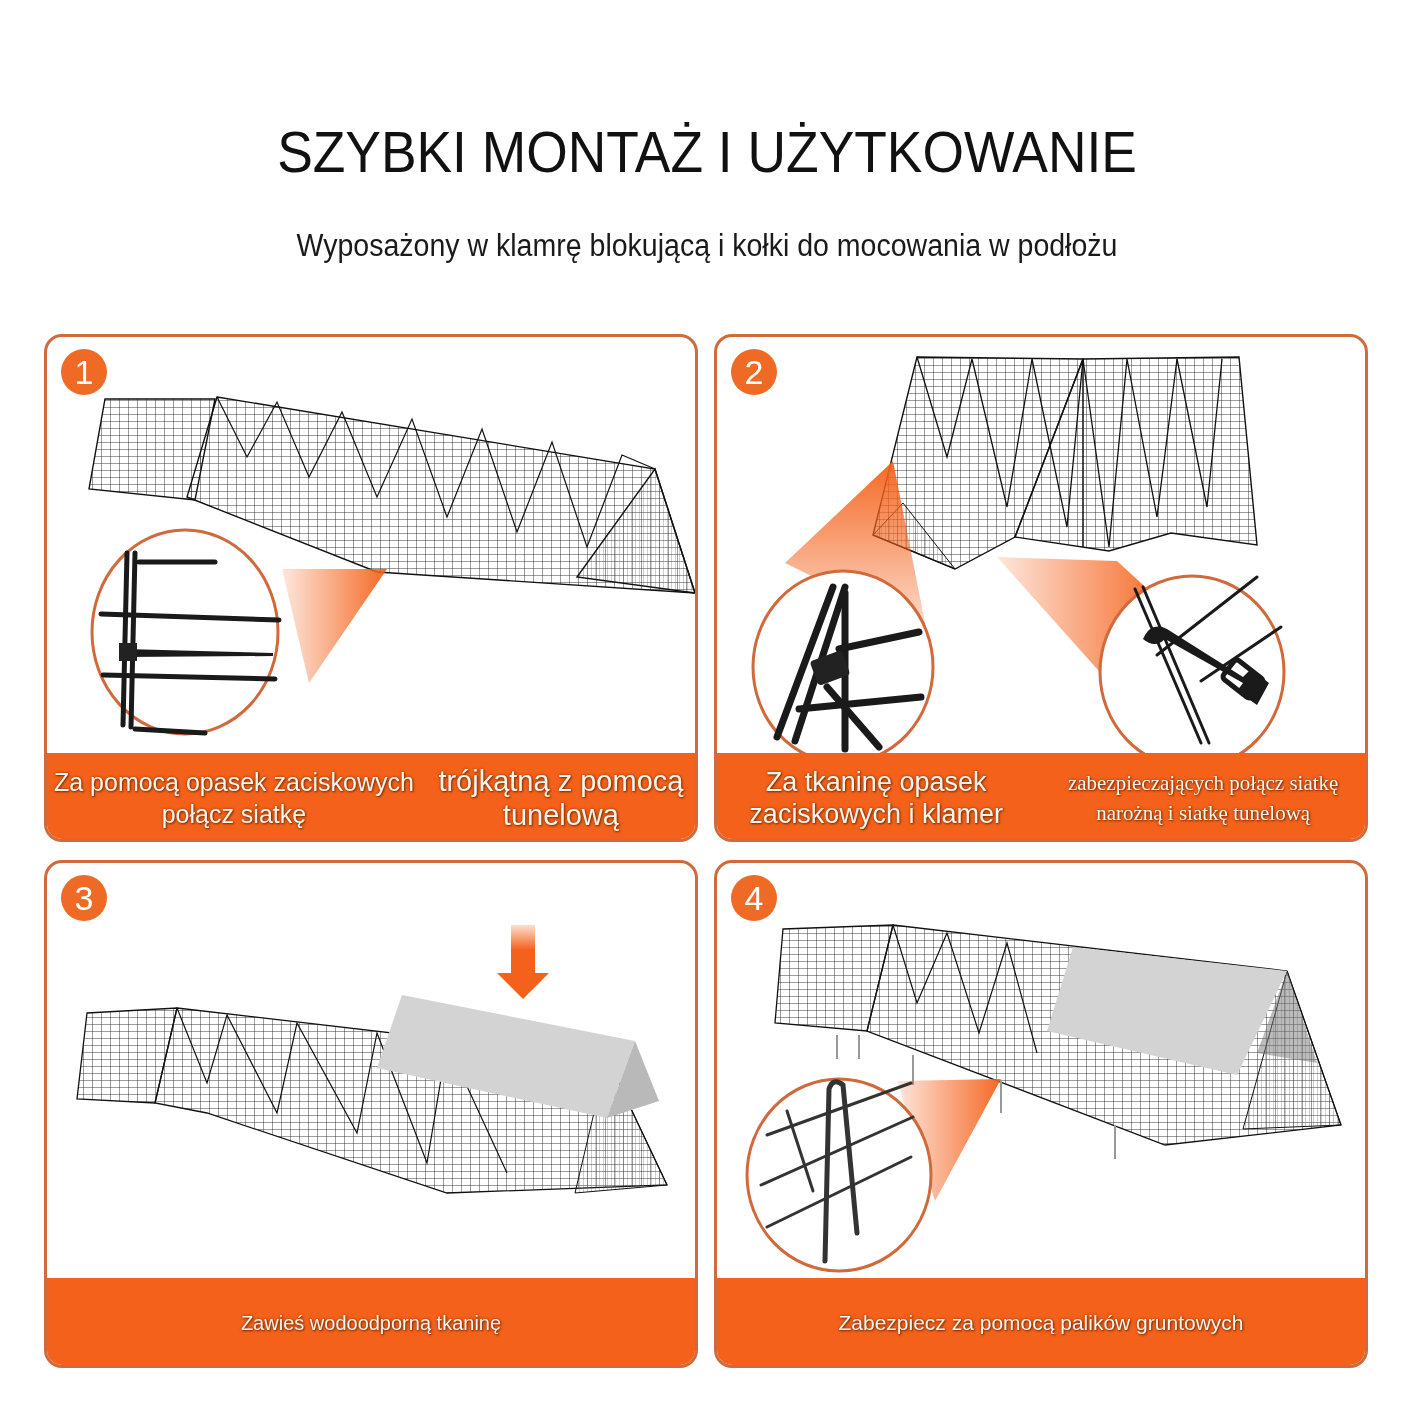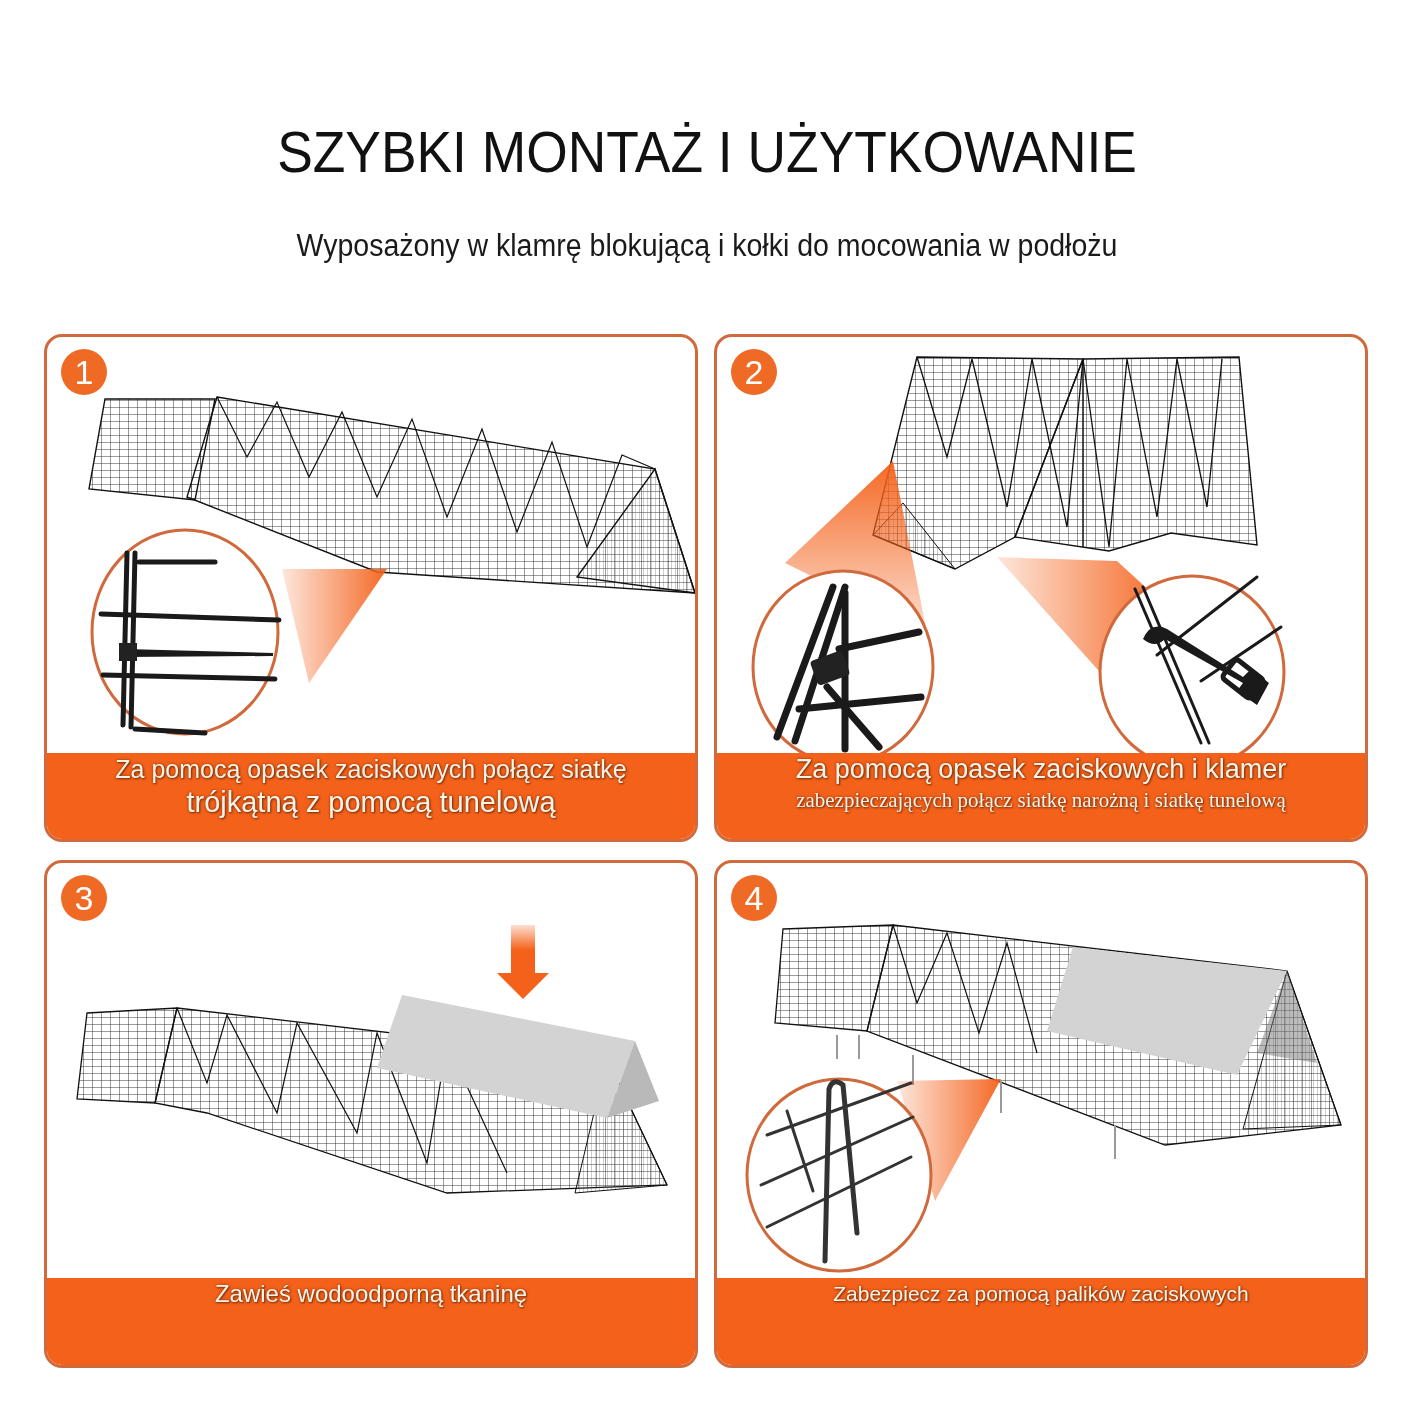--- a/index.html
+++ b/index.html
@@ -28,31 +28,31 @@
   .badge {
     position: absolute; left: 14px; top: 12px; width: 46px; height: 46px; border-radius: 50%;
     background: #ef6a24; color: #fff; font-size: 34px; line-height: 46px; text-align: center;
     z-index: 5;
   }
   .art { position: absolute; left: 0; top: 0; width: 654px; height: 420px; }
 
   .band {
     position: absolute; left: -3px; right: -3px; bottom: -3px;
     background: #f4611a; color: #fff3e6; text-align: center;
-    display: flex; flex-direction: column; justify-content: flex-start; align-items: center;
+    display: flex; flex-direction: row; justify-content: center; align-items: center;
     text-shadow: 0 0 3px #8a3a10, 1px 1px 2px #7a300c;
     border-radius: 0 0 18px 18px;
   }
   .p1 .band, .p2 .band { height: 89px; }
   .p3 .band, .p4 .band { height: 90px; }
   .line-a { font-size: 25px; line-height: 32px; }
   .line-b { font-size: 29px; line-height: 34px; }
   .p2 .line-a { font-size: 27px; }
   .p2 .line-b { font-size: 21px; line-height: 30px; font-family: Liberation Serif, serif; }
-  .p3 .line-a { font-size: 24px; }
+  .p3 .line-a { font-size: 20px; }
   .p4 .line-a { font-size: 21px; }
 </style>
 </head>
 <body>
 
 <svg width="0" height="0" style="position:absolute">
   <defs>
     <pattern id="grid" width="9" height="7" patternUnits="userSpaceOnUse">
       <path d="M0 0 H9 M0 0 V7" stroke="#222" stroke-width="0.9" fill="none"></path>
     </pattern>
@@ -140,21 +140,21 @@
     <g stroke="#1a1a1a" stroke-width="3" stroke-linecap="round">
       <line x1="418" y1="252" x2="484" y2="406"></line>
       <line x1="426" y1="250" x2="492" y2="406"></line>
       <line x1="440" y1="318" x2="540" y2="240"></line>
       <line x1="484" y1="344" x2="564" y2="290"></line>
     </g>
     <path d="M426 302 q8 -18 24 -10 l76 48 l8 -8 l18 14 l-12 22 l-20 -14 l6 -8 l-78 -44 q-10 10 -22 0 z" fill="#1a1a1a"></path>
     <rect x="508" y="330" width="36" height="24" rx="4" fill="none" stroke="#1a1a1a" stroke-width="5" transform="rotate(38 526 342)"></rect>
   </svg>
   <div class="band">
-    <div class="line-a">Za pomocą opasek zaciskowych i klamer</div>
+    <div class="line-a">Za tkaninę opasek zaciskowych i klamer</div>
     <div class="line-b">zabezpieczających połącz siatkę narożną i siatkę tunelową</div>
   </div>
 </div>
 
 <div class="panel p3">
   <div class="badge">3</div>
   <svg class="art" viewBox="0 0 654 420">
 
     <rect x="464" y="62" width="24" height="50" fill="url(#arrowG)"></rect>
     <polygon points="450,110 502,110 476,136" fill="#f4611a"></polygon>
@@ -196,15 +196,15 @@
     <ellipse cx="122" cy="312" rx="92" ry="96" fill="#fff" stroke="#d06a3c" stroke-width="3"></ellipse>
     <g stroke="#333" stroke-width="3" stroke-linecap="round">
       <line x1="50" y1="272" x2="194" y2="220"></line>
       <line x1="44" y1="322" x2="196" y2="254"></line>
       <line x1="50" y1="364" x2="194" y2="294"></line>
       <line x1="70" y1="248" x2="96" y2="328"></line>
     </g>
     <path d="M108 398 L112 226 q4 -12 14 -4 L140 370" fill="none" stroke="#333" stroke-width="5" stroke-linecap="round"></path>
   </svg>
   <div class="band">
-    <div class="line-a">Zabezpiecz za pomocą palików zaciskowych</div>
+    <div class="line-a">Zabezpiecz za pomocą palików gruntowych</div>
   </div>
 </div>
 
 </body></html>

